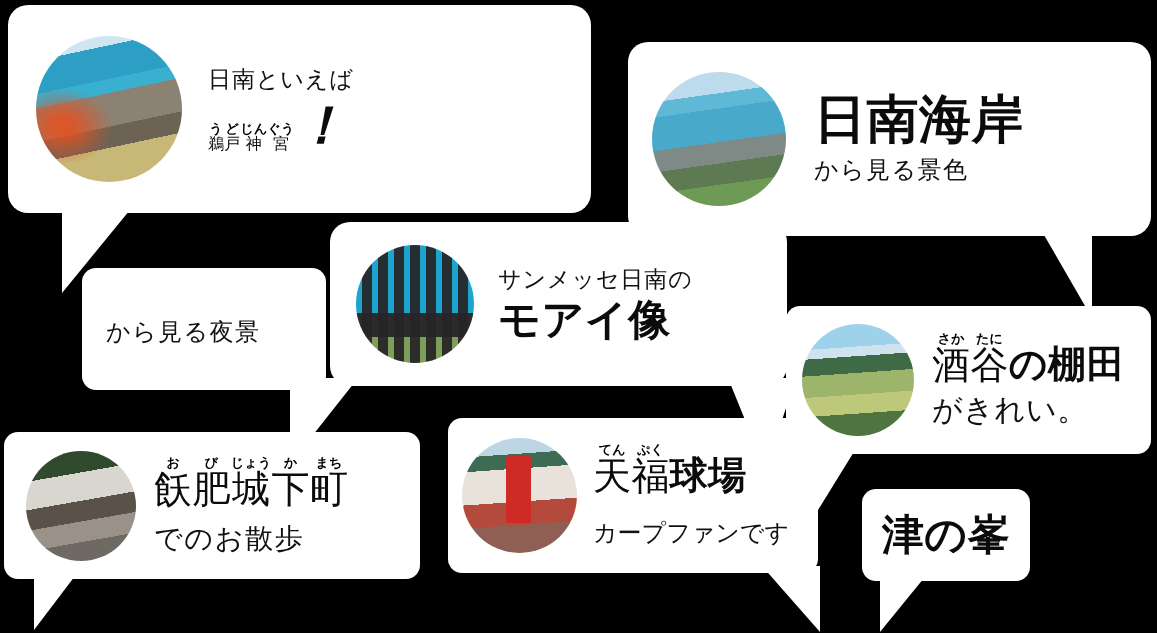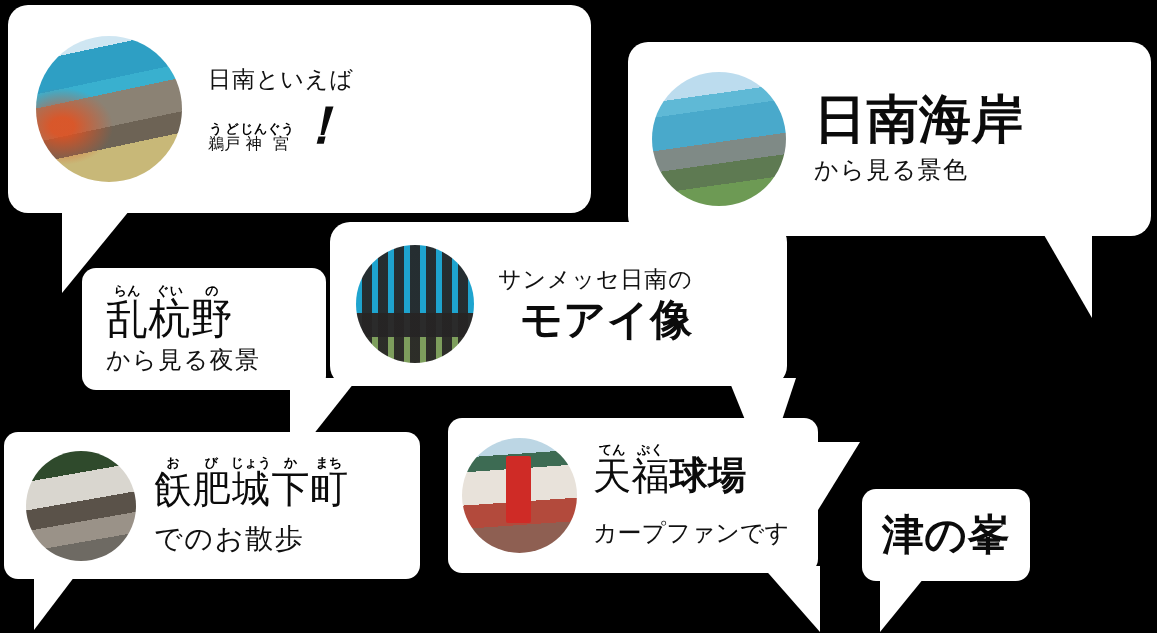--- a/index.html
+++ b/index.html
@@ -161,51 +161,56 @@
         <div class="line-main">日南海岸</div>
         <div class="line-foot" style="margin-top:10px;">から見る景色</div>
       </div>
     </div>
   </div>
 
   <div class="tail d" style="left:290px;top:378px;width:68px;height:86px;"></div>
   <div class="bubble r14" style="left:82px;top:268px;width:244px;height:122px;">
     <div class="content" style="left:24px;top:0;right:0;bottom:0;">
       <div class="txtcol">
-        <div class="inline-main">
-          <span class="rb">
-            <b>らん</b>
-            <i class="line-main sm">乱</i>
-          </span>
-          <span class="rb">
-            <b>ぐい</b>
-            <i class="line-main sm">杭</i>
-          </span>
-          <span class="rb">
-            <b>の</b>
-            <i class="line-main sm">野</i>
-          </span>
-        </div>
         <div class="line-foot" style="margin-top:6px;">から見る夜景</div>
       </div>
     </div>
   </div>
 
   <div class="tail dr2" style="left:728px;top:378px;width:68px;height:92px;"></div>
-  <div class="bubble r20" style="left:330px;top:222px;width:457px;height:164px;text-align:right;">
+  <div class="bubble r20" style="left:330px;top:222px;width:457px;height:164px;">
     <div class="content" style="left:26px;top:0;right:0;bottom:0;">
       <div class="thumb ph-moai" style="width:118px;height:118px;"></div>
       <div class="txtcol" style="margin-left:24px;">
         <div class="line-sub">サンメッセ日南の</div>
         <div class="line-main sm" style="margin-top:6px;">モアイ像</div>
       </div>
     </div>
   </div>
 
   <div class="tail dd" style="left:812px;top:442px;width:48px;height:70px;"></div>
+  <div class="bubble r14" style="left:786px;top:306px;width:365px;height:148px;">
+    <div class="content" style="left:16px;top:0;right:0;bottom:0;">
+      <div class="thumb ph-tanada" style="width:112px;height:112px;"></div>
+      <div class="txtcol" style="margin-left:18px;">
+        <div class="inline-main">
+          <span class="rb">
+            <b>さか</b>
+            <i class="line-main xs">酒</i>
+          </span>
+          <span class="rb">
+            <b>たに</b>
+            <i class="line-main xs">谷</i>
+          </span>
+          <span class="line-main xs">の棚田</span>
+        </div>
+        <div class="line-foot" style="margin-top:8px;font-size:30px;letter-spacing:.02em;">がきれい。</div>
+      </div>
+    </div>
+  </div>
 
   <div class="tail d" style="left:34px;top:572px;width:44px;height:58px;"></div>
   <div class="bubble r14" style="left:4px;top:432px;width:416px;height:147px;">
     <div class="content" style="left:22px;top:0;right:0;bottom:0;">
       <div class="thumb ph-obi" style="width:110px;height:110px;"></div>
       <div class="txtcol" style="margin-left:18px;">
         <div class="inline-main">
           <span class="rb">
             <b>お</b>
             <i class="line-main xs">飫</i>

